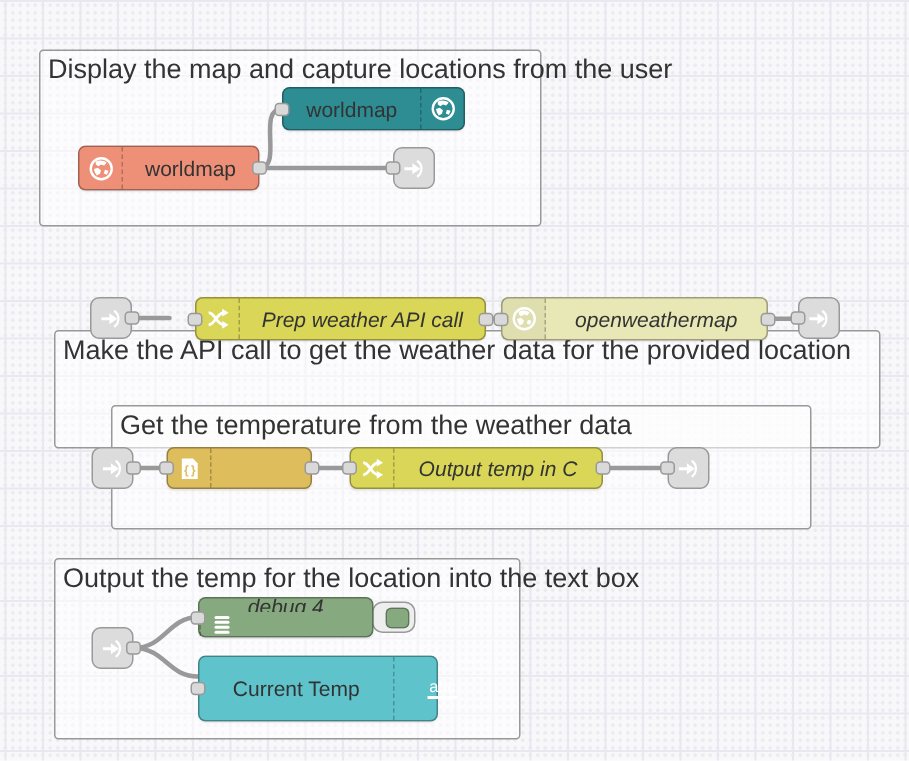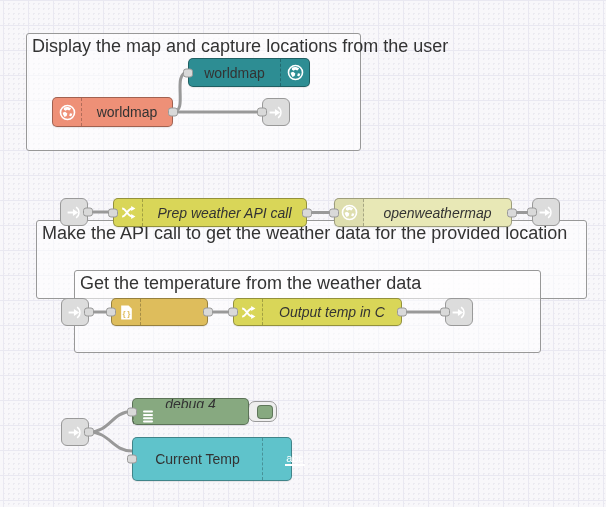--- a/index.html
+++ b/index.html
@@ -79,20 +79,23 @@
 
   <div class="group" style="left:26px;top:33px;width:335px;height:118px;">
     <div class="group-title">Display the map and capture locations from the user</div>
   </div>
   <div class="group" style="left:36px;top:184px;width:551px;height:79px;margin-top:36px;">
     <div class="group-title">Make the API call to get the weather data for the provided location</div>
   </div>
   <div class="group" style="left:36px;top:270px;width:467px;height:83px;margin-left:38px;">
     <div class="group-title">Get the temperature from the weather data</div>
   </div>
+  <div class="group" style="left:36px;top:372px;width:311px;height:121px;">
+    <div class="group-title">Output the temp for the location into the text box</div>
+  </div>
 
   <svg id="wires" width="606" height="507">
     <path d="M173,112 C189,112 171,72.5 188,72.5"></path>
     <path d="M173,112 H262"></path>
     <path d="M88,212 H113"></path>
     <path d="M307,212.5 H334"></path>
     <path d="M512,212.5 H532"></path>
     <path d="M89,312 H111"></path>
     <path d="M208,312 H233"></path>
     <path d="M402,312 H445"></path>
@@ -137,21 +140,21 @@
 
   <div class="link-node" style="left:60px;top:198px;">
     <svg width="17" height="17" viewBox="0 0 16 16">
       <path d="M1.5 8 L8 8" stroke="#fff" stroke-width="1.8"></path>
       <path d="M6.5 4.6 L11.5 8 L6.5 11.4 Z" fill="#fff"></path>
       <path d="M9.5 3 A6 6 0 0 1 9.5 13" stroke="#fff" stroke-width="1.4" fill="none"></path>
     </svg>
     <div class="port out"></div>
   </div>
 
-  <div class="node n-change" style="left:113px;top:198px;width:194px;height:29px;">
+  <div class="node n-change" style="left:130px;top:198px;width:194px;height:29px;">
     <div class="icon-region left">
       <svg width="17" height="17" viewBox="0 0 16 16">
         <path d="M2 4.2 C6 4.2 7 11.8 11.5 11.8" stroke="#fff" stroke-width="1.8" fill="none"></path>
         <path d="M2 11.8 C6 11.8 7 4.2 11.5 4.2" stroke="#fff" stroke-width="1.8" fill="none"></path>
         <path d="M10.5 1.8 L14.5 4.2 L10.5 6.6 Z" fill="#fff"></path>
         <path d="M10.5 9.4 L14.5 11.8 L10.5 14.2 Z" fill="#fff"></path>
       </svg>
     </div>
     <div class="label italic">Prep weather API call</div>
     <div class="port in"></div>

